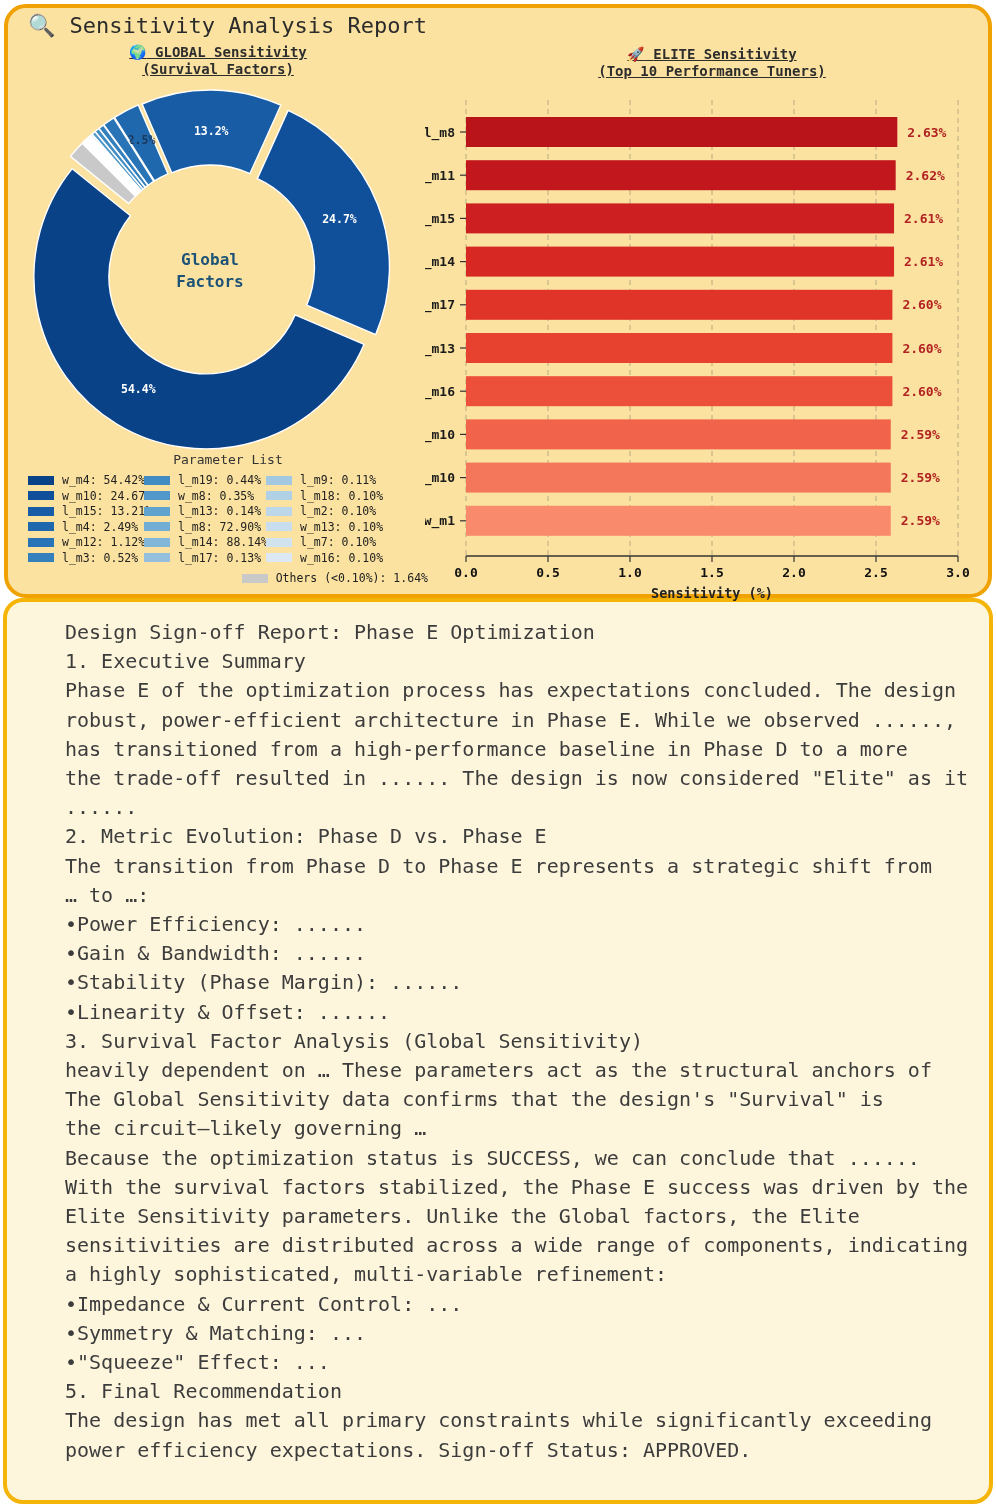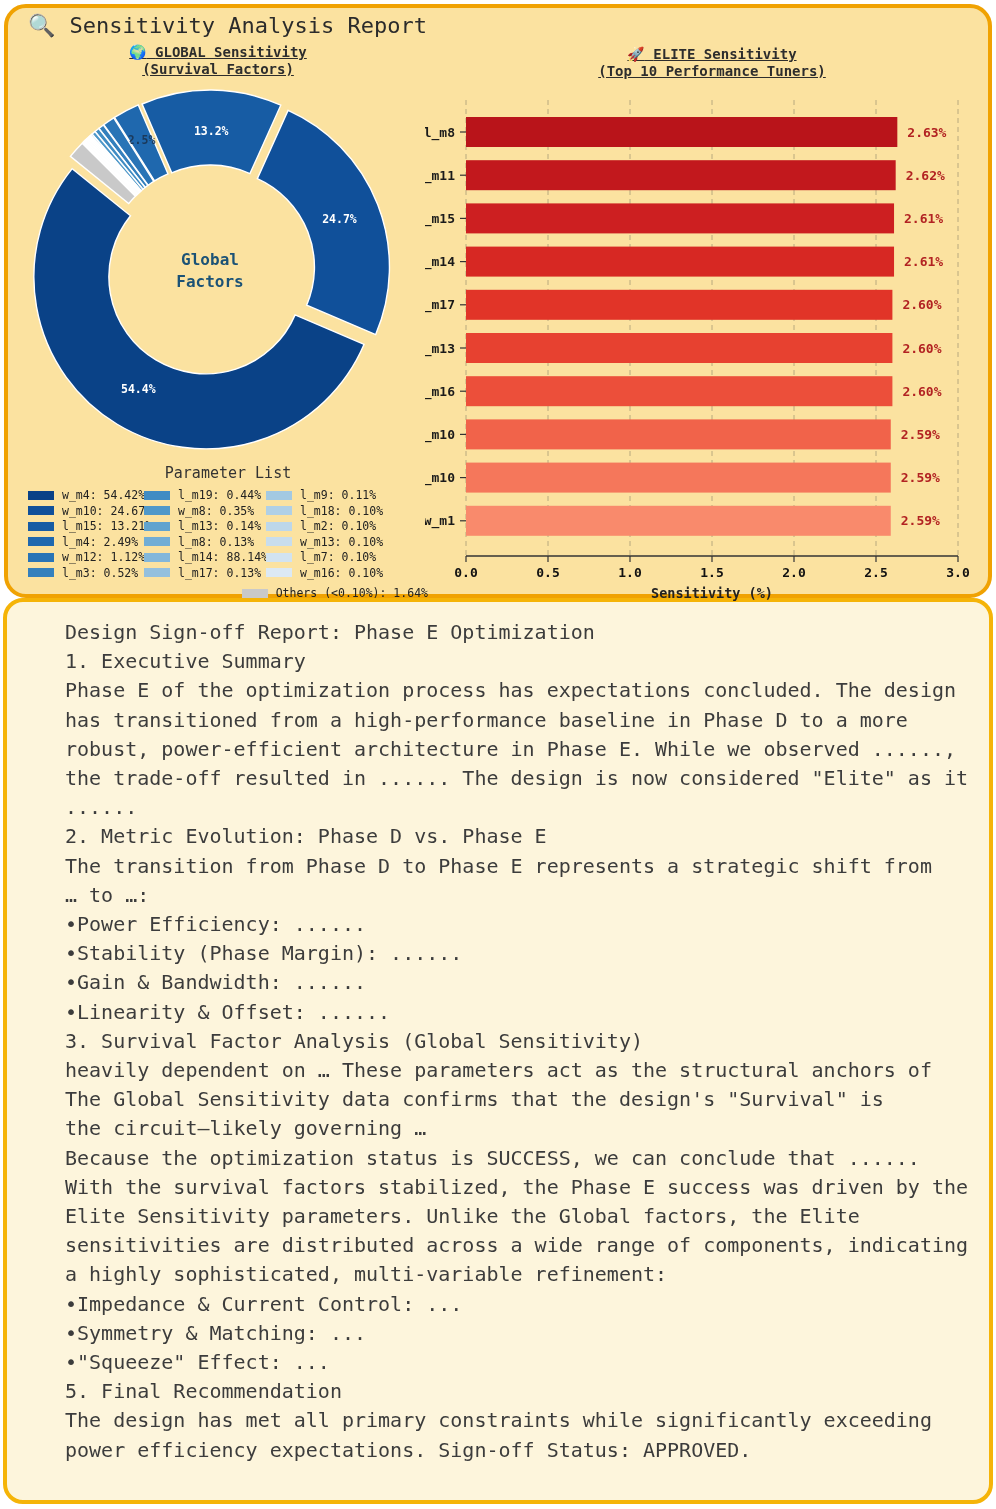--- a/index.html
+++ b/index.html
@@ -21,21 +21,21 @@
   }
   .chart-title{
     position:absolute;text-align:center;font-weight:bold;font-size:14px;
     color:#2d2d2d;line-height:17px;z-index:5;text-decoration:underline;
   }
   #global-title{left:38px;top:44px;width:360px;}
   #elite-title{left:512px;top:46px;width:400px;}
   #donut-svg{position:absolute;left:0;top:80px;z-index:4;}
   #bars-svg{position:absolute;left:425px;top:80px;z-index:4;}
   .legend{position:absolute;left:28px;top:452px;width:400px;z-index:5;}
-  .legend-title{text-align:center;font-size:15px;color:#333;margin:12px 0 7px 0;}
+  .legend-title{text-align:center;font-size:13px;color:#333;margin:0 0 7px 0;}
   .legend-cols{display:flex;}
   .legend-col{display:flex;flex-direction:column;gap:3px;}
   .legend-col.c1{width:116px;}
   .legend-col.c2{width:122px;}
   .legend-col.c3{width:150px;}
   .legend-item{display:flex;align-items:center;font-size:11.5px;line-height:12.5px;color:#222;white-space:nowrap;}
   .swatch{width:26px;height:9px;margin-right:8px;flex:0 0 26px;}
   .legend-others{display:flex;justify-content:flex-end;align-items:center;margin-top:7px;font-size:11.5px;color:#222;}
   .report{
     position:absolute;left:26px;top:618px;width:944px;z-index:5;
@@ -200,21 +200,21 @@
         <div class="legend-item">
           <span class="swatch" style="background: rgb(79, 152, 201);"></span>
           <span>w_m8: 0.35%</span>
         </div>
         <div class="legend-item">
           <span class="swatch" style="background: rgb(96, 163, 207);"></span>
           <span>l_m13: 0.14%</span>
         </div>
         <div class="legend-item">
           <span class="swatch" style="background: rgb(113, 173, 213);"></span>
-          <span>l_m8: 0.13%</span>
+          <span>l_m8: 72.90%</span>
         </div>
         <div class="legend-item">
           <span class="swatch" style="background: rgb(131, 183, 218);"></span>
           <span>l_m14: 88.14%</span>
         </div>
         <div class="legend-item">
           <span class="swatch" style="background: rgb(148, 192, 222);"></span>
           <span>l_m17: 0.13%</span>
         </div>
       </div>
@@ -248,30 +248,30 @@
   <div class="legend-others" id="legend-others">
       <span class="swatch" style="background: rgb(201, 201, 201);"></span>
       <span>Others (&lt;0.10%): 1.64%</span>
     </div>
 </div>
 
 <div class="report" id="report">
     <div class="report-line">Design Sign-off Report: Phase E Optimization</div>
     <div class="report-line">1. Executive Summary</div>
     <div class="report-line">Phase E of the optimization process has expectations concluded. The design</div>
+    <div class="report-line">robust, power-efficient architecture in Phase E. While we observed ......,</div>
     <div class="report-line">has transitioned from a high-performance baseline in Phase D to a more</div>
-    <div class="report-line">robust, power-efficient architecture in Phase E. While we observed ......,</div>
     <div class="report-line">the trade-off resulted in ...... The design is now considered "Elite" as it</div>
     <div class="report-line">......</div>
     <div class="report-line">2. Metric Evolution: Phase D vs. Phase E</div>
     <div class="report-line">The transition from Phase D to Phase E represents a strategic shift from</div>
     <div class="report-line">… to …:</div>
     <div class="report-line">•Power Efficiency: ......</div>
+    <div class="report-line">•Gain &amp; Bandwidth: ......</div>
     <div class="report-line">•Stability (Phase Margin): ......</div>
-    <div class="report-line">•Gain &amp; Bandwidth: ......</div>
     <div class="report-line">•Linearity &amp; Offset: ......</div>
     <div class="report-line">3. Survival Factor Analysis (Global Sensitivity)</div>
     <div class="report-line">heavily dependent on … These parameters act as the structural anchors of</div>
     <div class="report-line">The Global Sensitivity data confirms that the design's "Survival" is</div>
     <div class="report-line">the circuit—likely governing …</div>
     <div class="report-line">Because the optimization status is SUCCESS, we can conclude that ......</div>
     <div class="report-line">With the survival factors stabilized, the Phase E success was driven by the</div>
     <div class="report-line">Elite Sensitivity parameters. Unlike the Global factors, the Elite</div>
     <div class="report-line">sensitivities are distributed across a wide range of components, indicating</div>
     <div class="report-line">a highly sophisticated, multi-variable refinement:</div>

